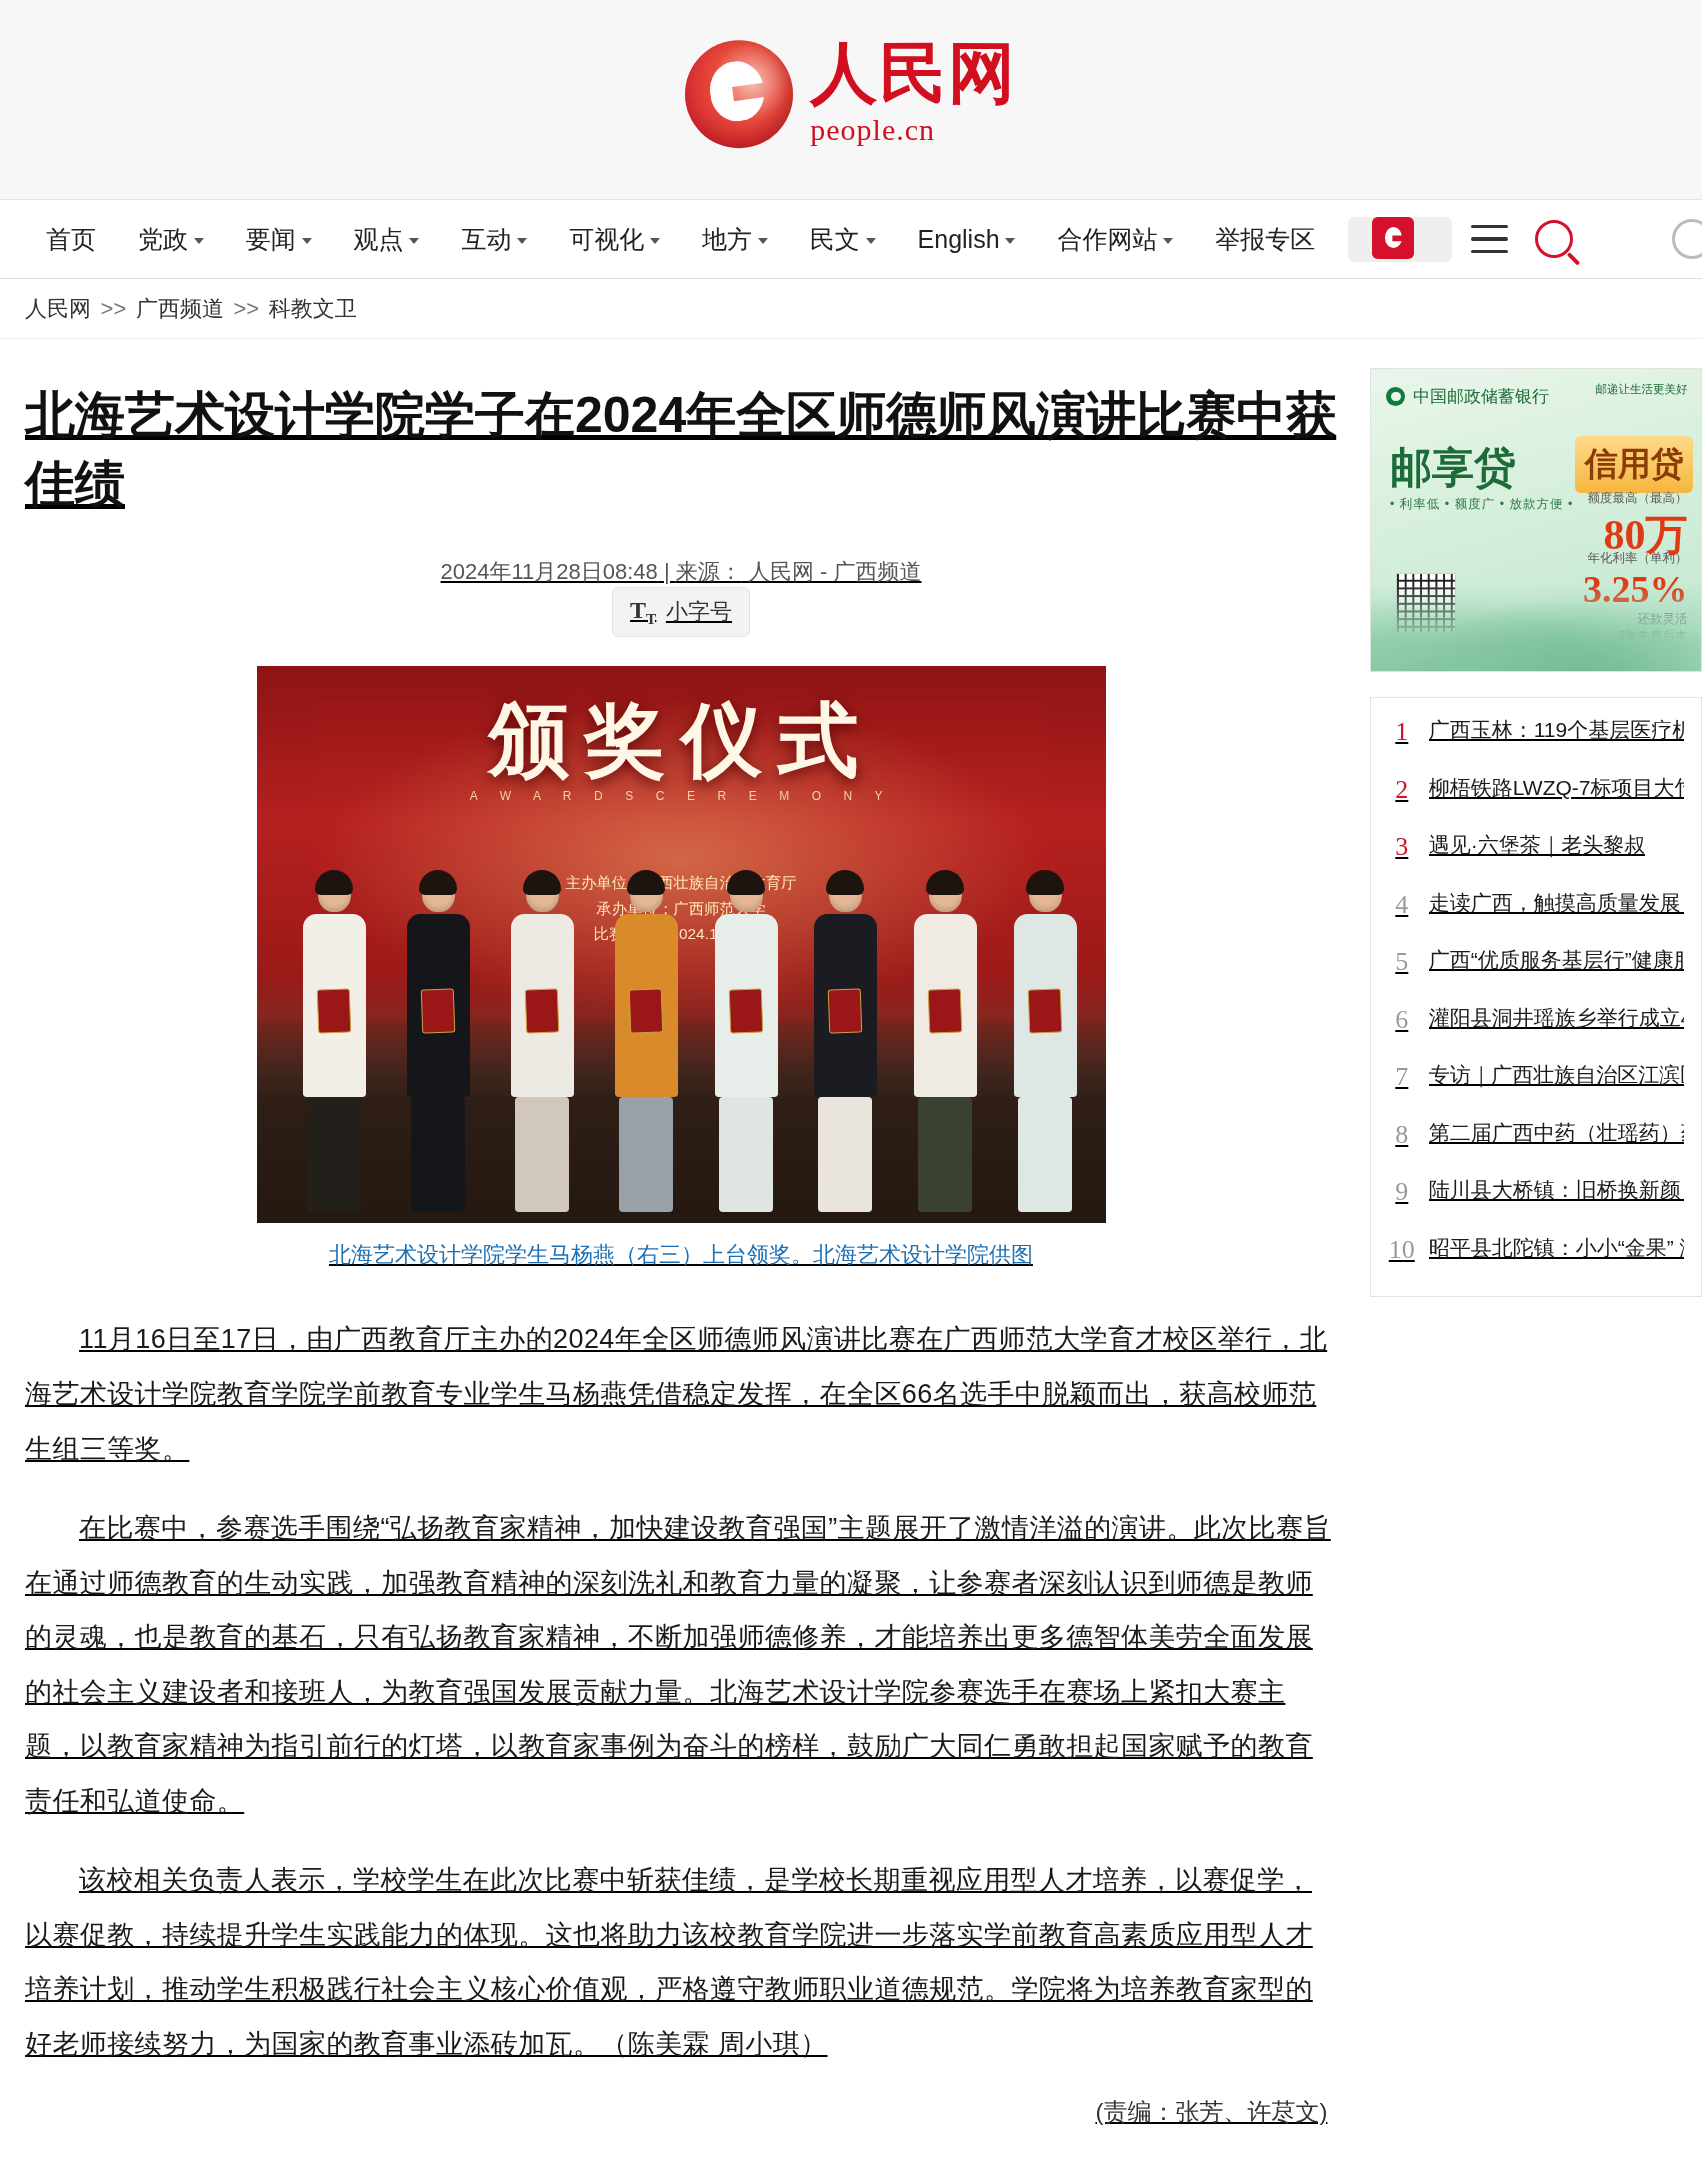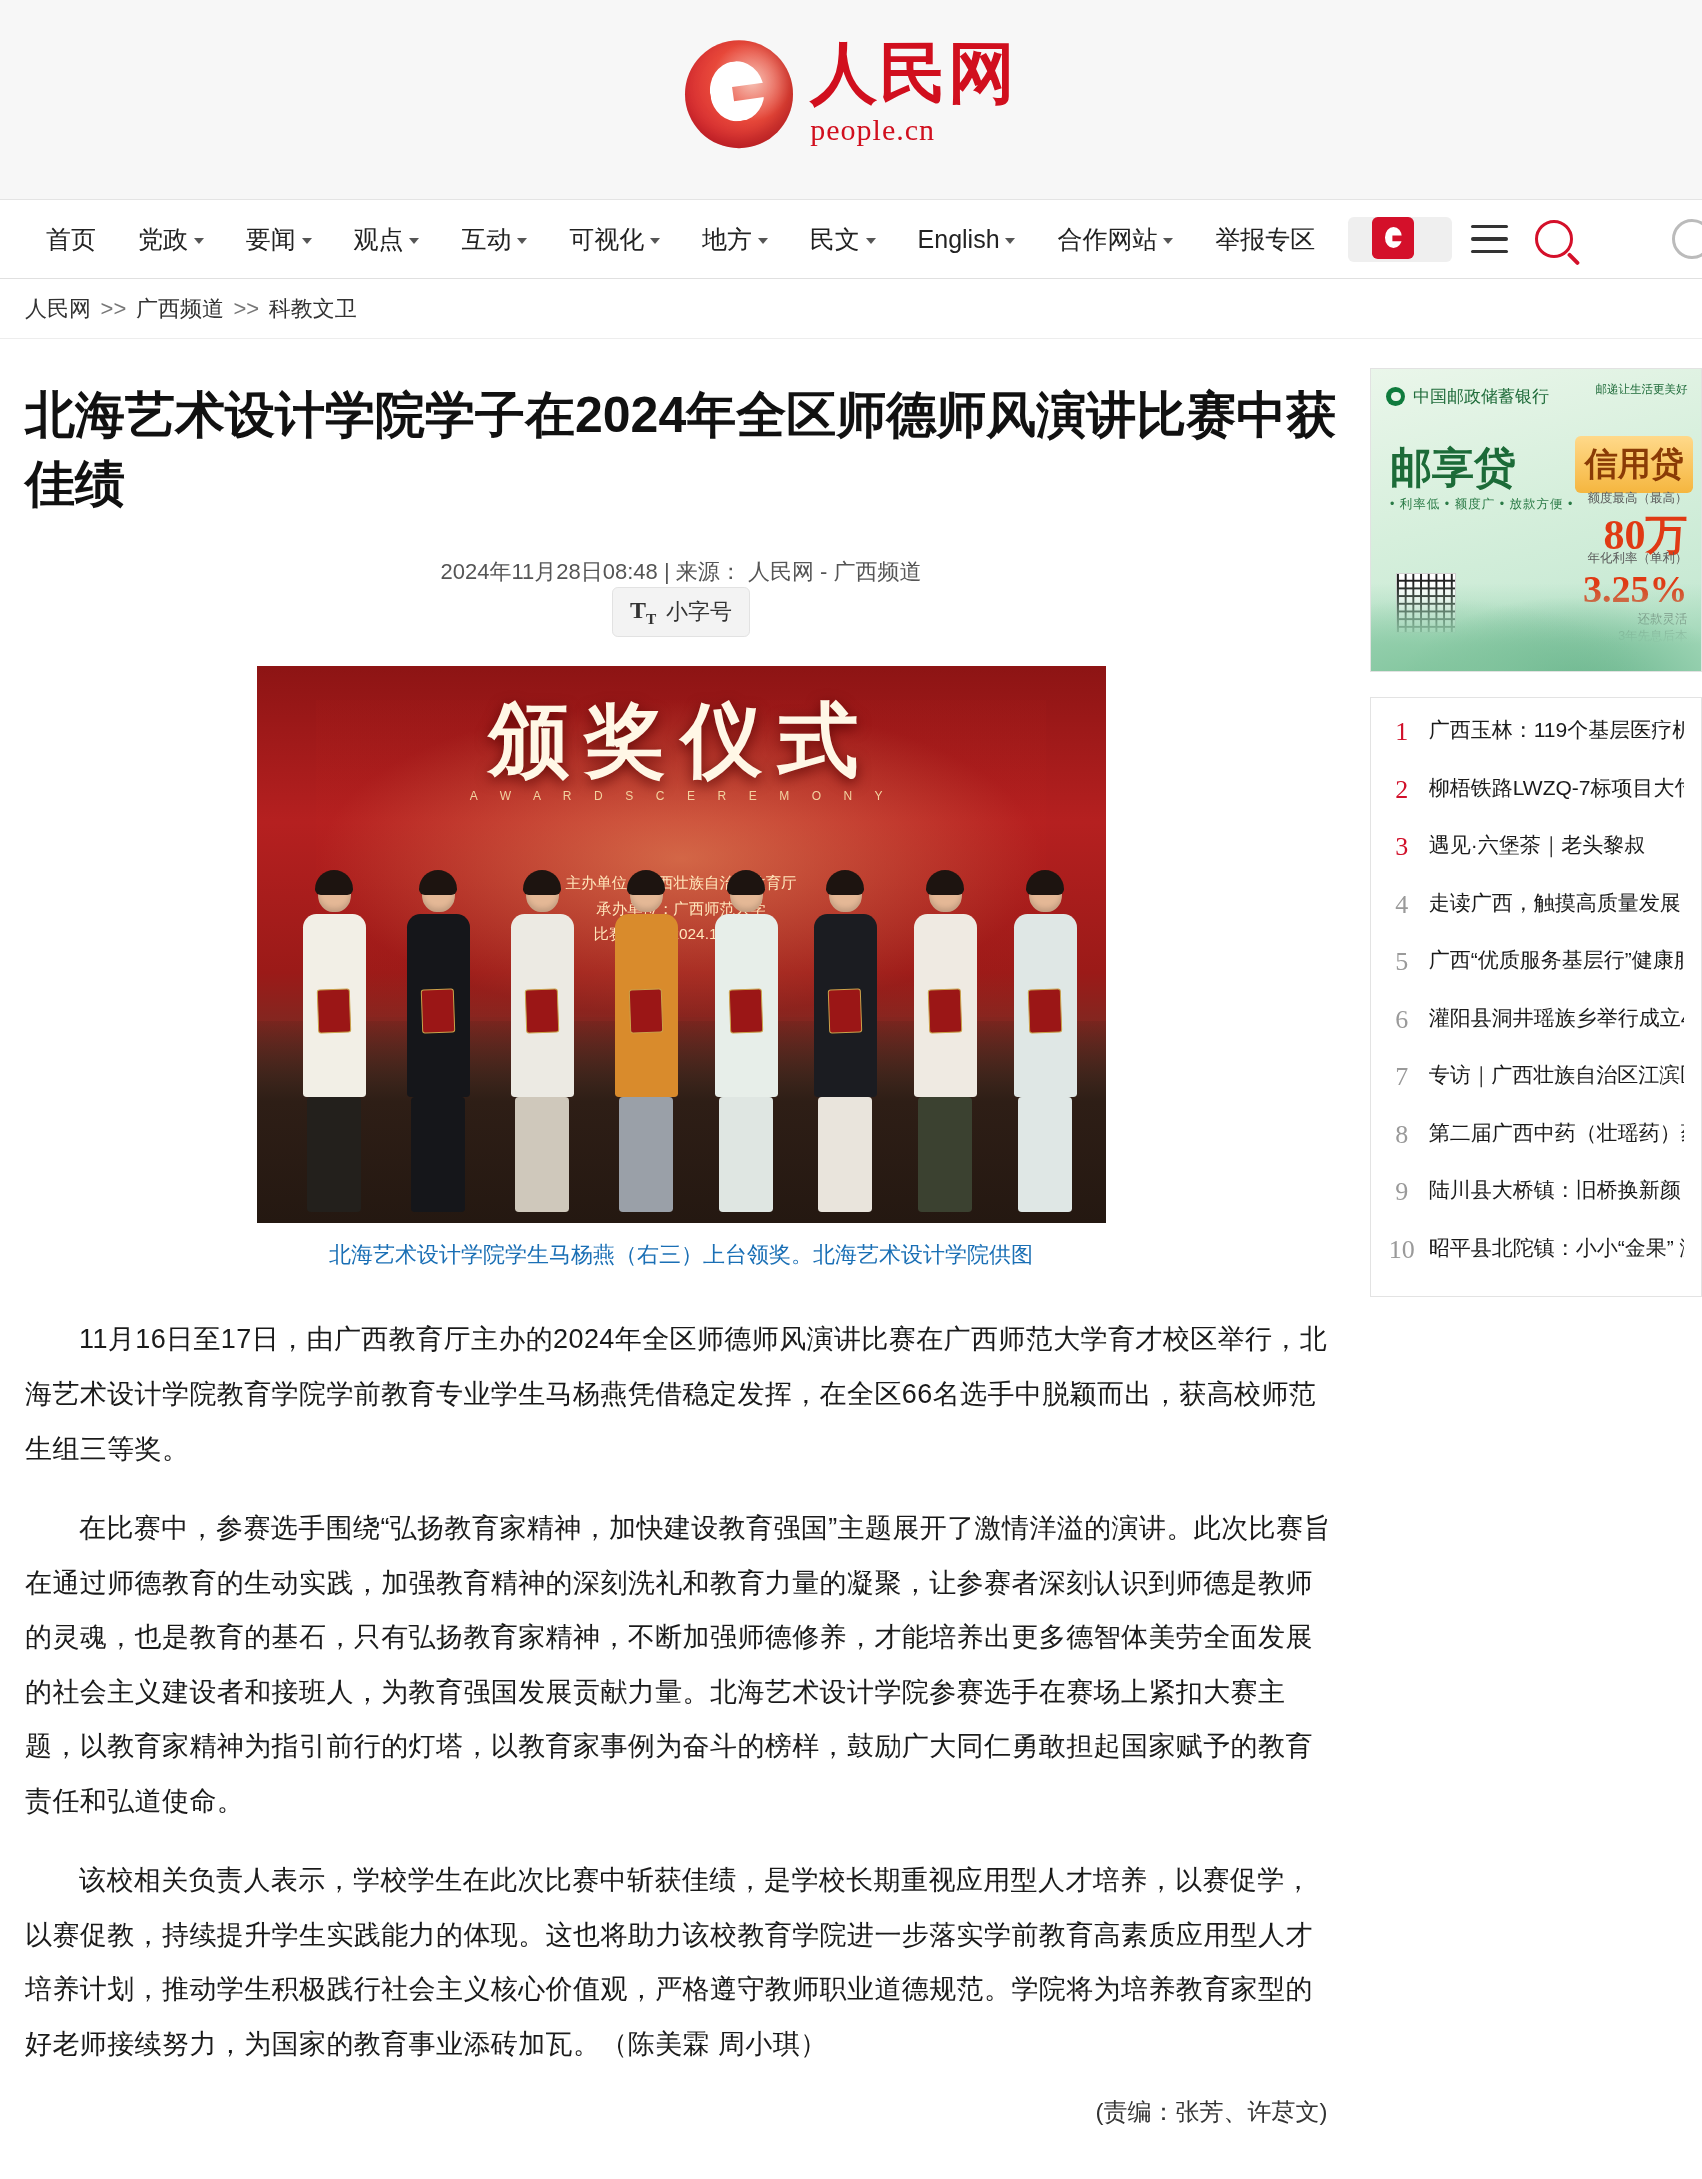--- a/index.html
+++ b/index.html
@@ -173,20 +173,21 @@
     gap: 5.8px;
   }
   .breadcrumb a { color: #333; text-decoration: none; cursor: pointer; }
   .bc-sep { color: #777; padding: 0 3.8px; }
 
   
   .page {
     display: flex;
     padding: 0 25px;
     gap: 33px;
+    text-decoration: underline;
   }
   .article { width: 1312px; flex: 0 0 auto; padding-top: 29px; }
   .aside { width: 332px; flex: 0 0 auto; padding-top: 29px; }
 
   
   h1.headline {
     font-family: "Liberation Sans", sans-serif;
     font-size: 50px;
     line-height: 1.38;
     color: #111;

